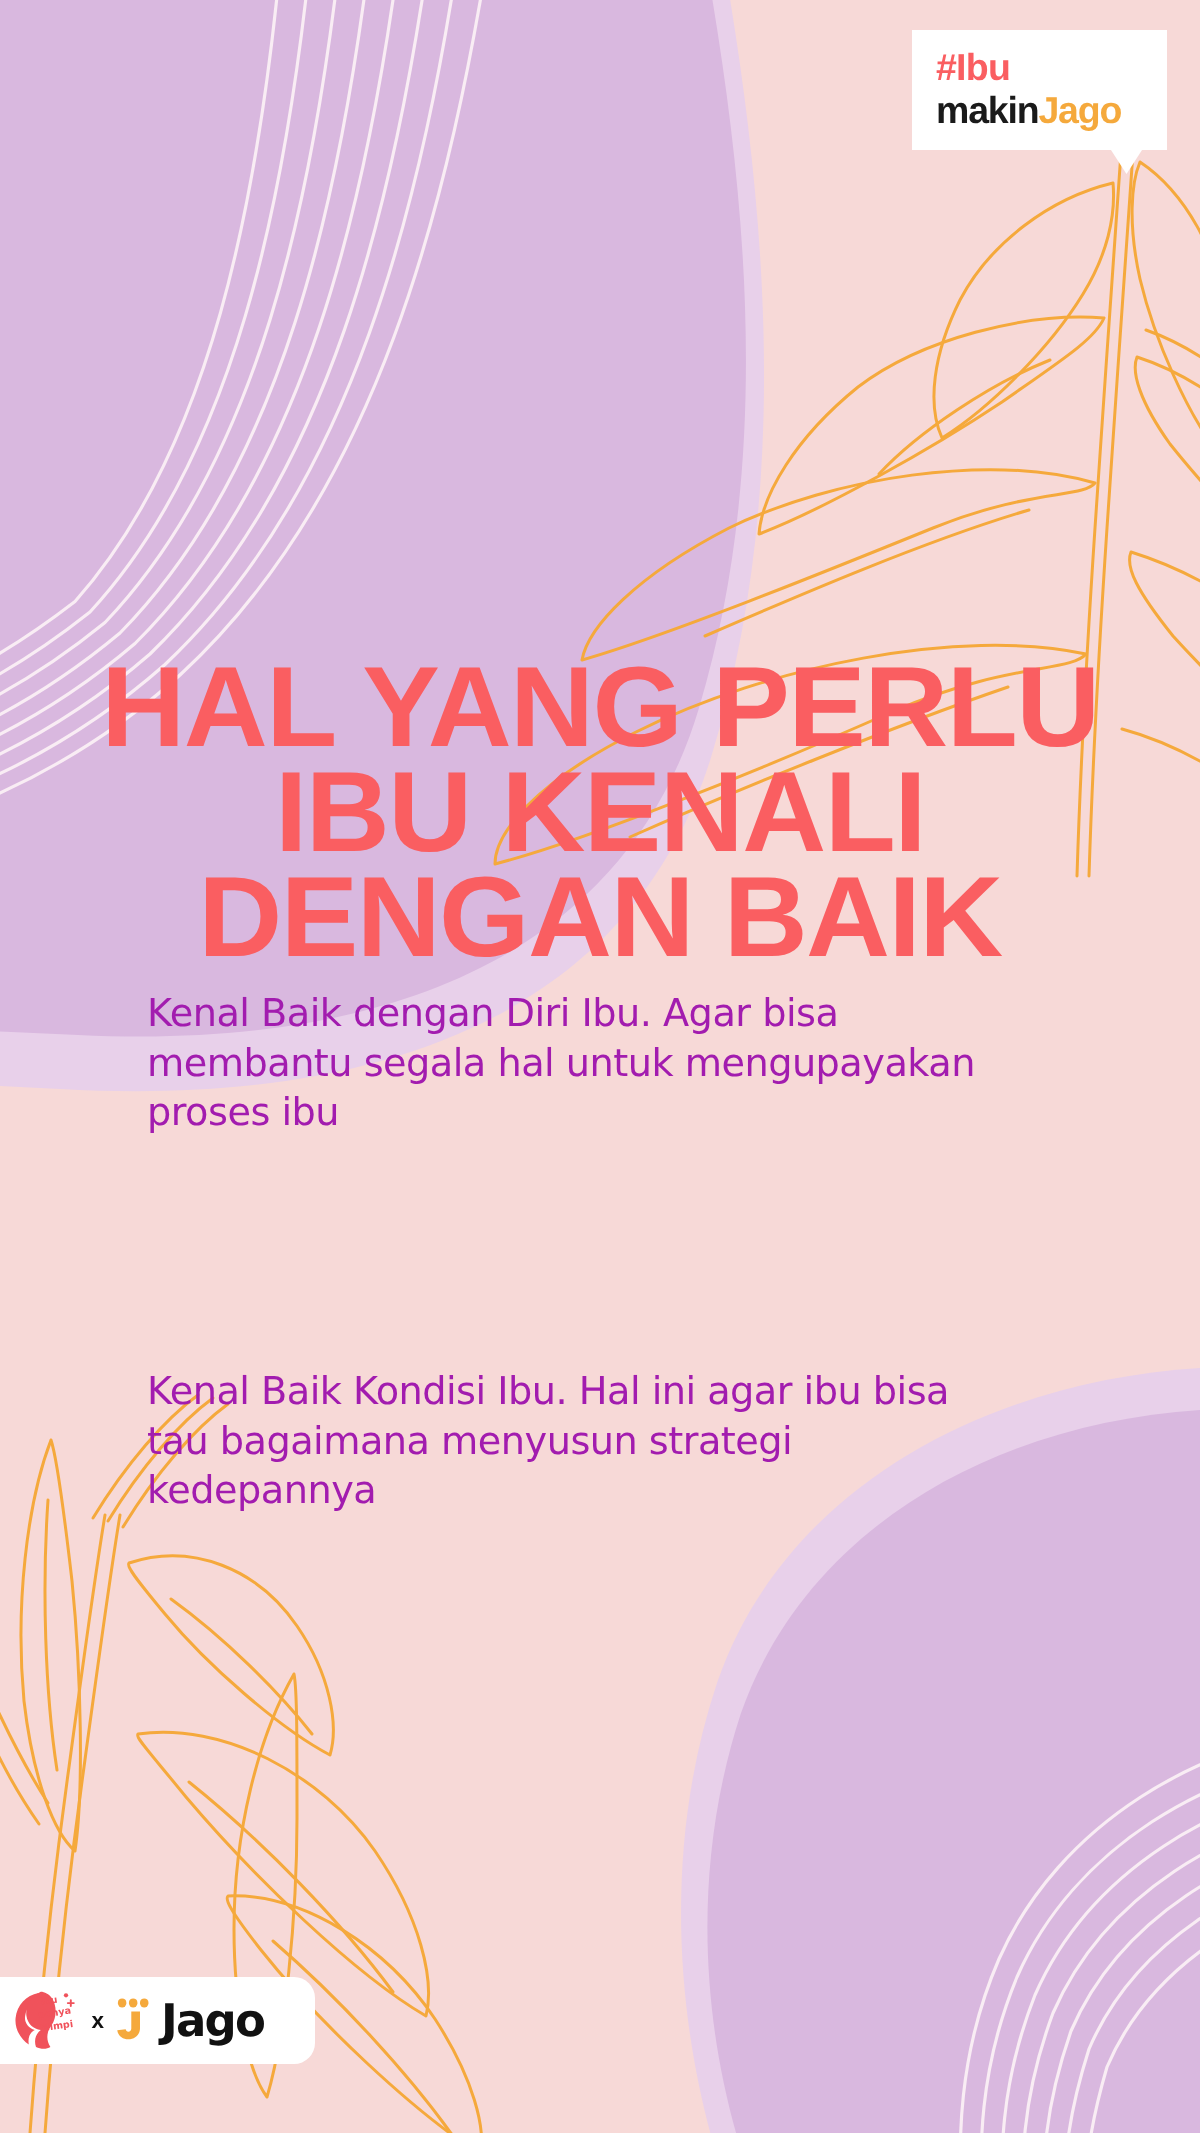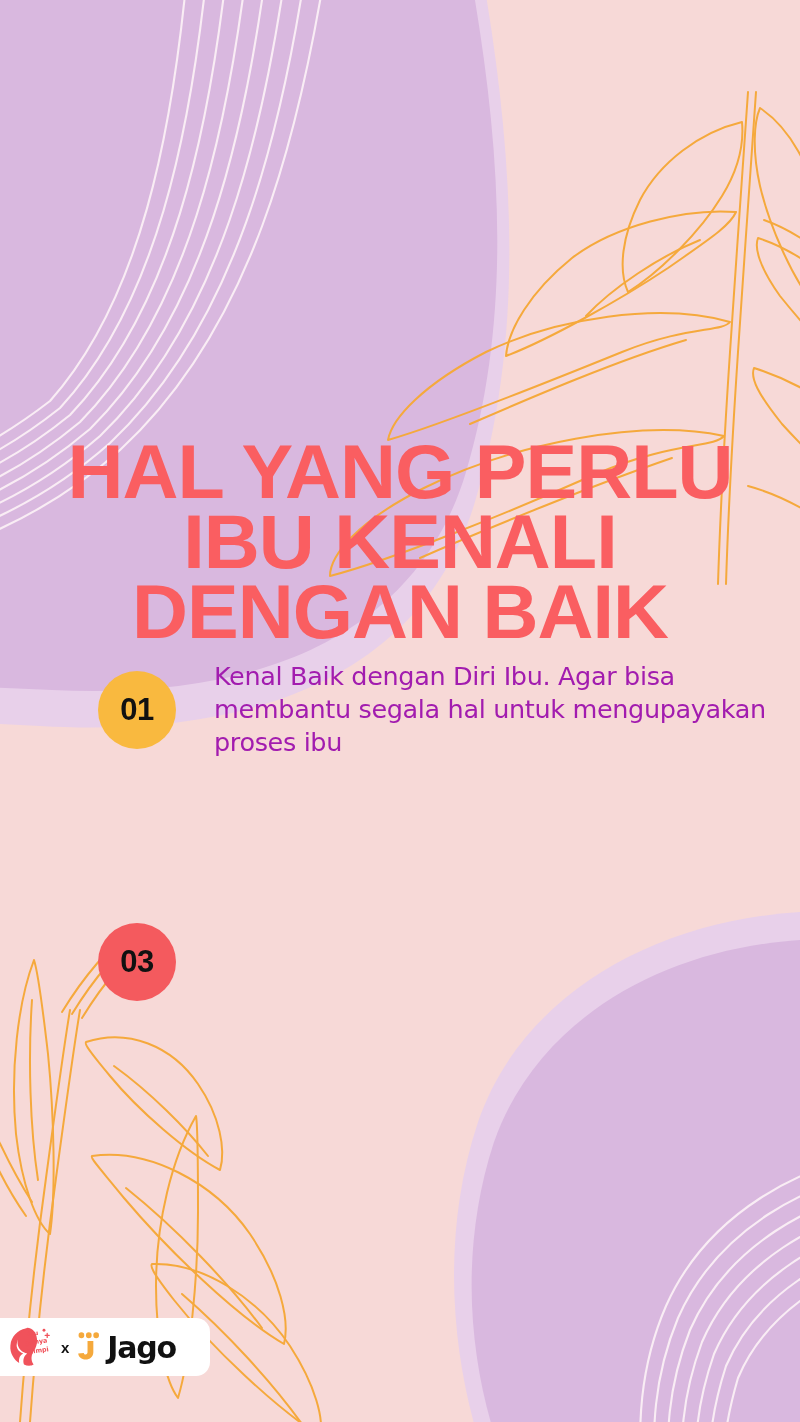--- a/index.html
+++ b/index.html
@@ -247,43 +247,43 @@
         <path d="M 196,1116 C 172,1158 156,1222 156,1286 C 156,1340 166,1382 178,1398
                  C 190,1358 198,1278 198,1212 C 198,1156 198,1126 196,1116 Z"></path>
 
         <path d="M -24,1086 C -12,1120 10,1168 32,1202"></path>
         <path d="M -30,1098 C -20,1134 2,1182 26,1216"></path>
       </g>
 
     </g>
   </svg>
 
+  <div id="brand-badge">
+    <div class="line1">#Ibu</div>
+    <div class="line2"><span>makin</span><span class="jago">Jago</span></div>
+    <div class="tail"></div>
+  </div>
 
   <h1 id="headline">
     <span class="hl-line">HAL YANG PERLU</span>
     <span class="hl-line">IBU KENALI</span>
     <span class="hl-line">DENGAN BAIK</span>
   </h1>
 
   <div id="list">
 
     <div class="item">
-      <div class="badge" style="background:#F9B93F">
-        <span>01</span>
-      </div>
       <div class="item-text">Kenal Baik dengan Diri Ibu. Agar bisa membantu segala hal untuk mengupayakan proses ibu</div>
     </div>
 
     <div class="item">
     </div>
 
     <div class="item">
-      <div class="badge" style="background:#F45A5E">
-        <span>03</span>
-      </div>
+      <div class="item-text">Kenal Baik Kondisi Ibu. Hal ini agar ibu bisa tau bagaimana menyusun strategi kedepannya</div>
     </div>
 
   </div>
 
   <div id="footer-badge">
 
     <svg id="ipm-mark" viewBox="0 0 60 52" aria-hidden="true">
       <path fill="#F0525B" d="M22,3 C12,5 4,13 3,24 C2,34 8,42 14,46
                                C13,40 15,36 19,34 C13,32 10,27 11,22
                                C12,15 17,9 24,7 Z"></path>

